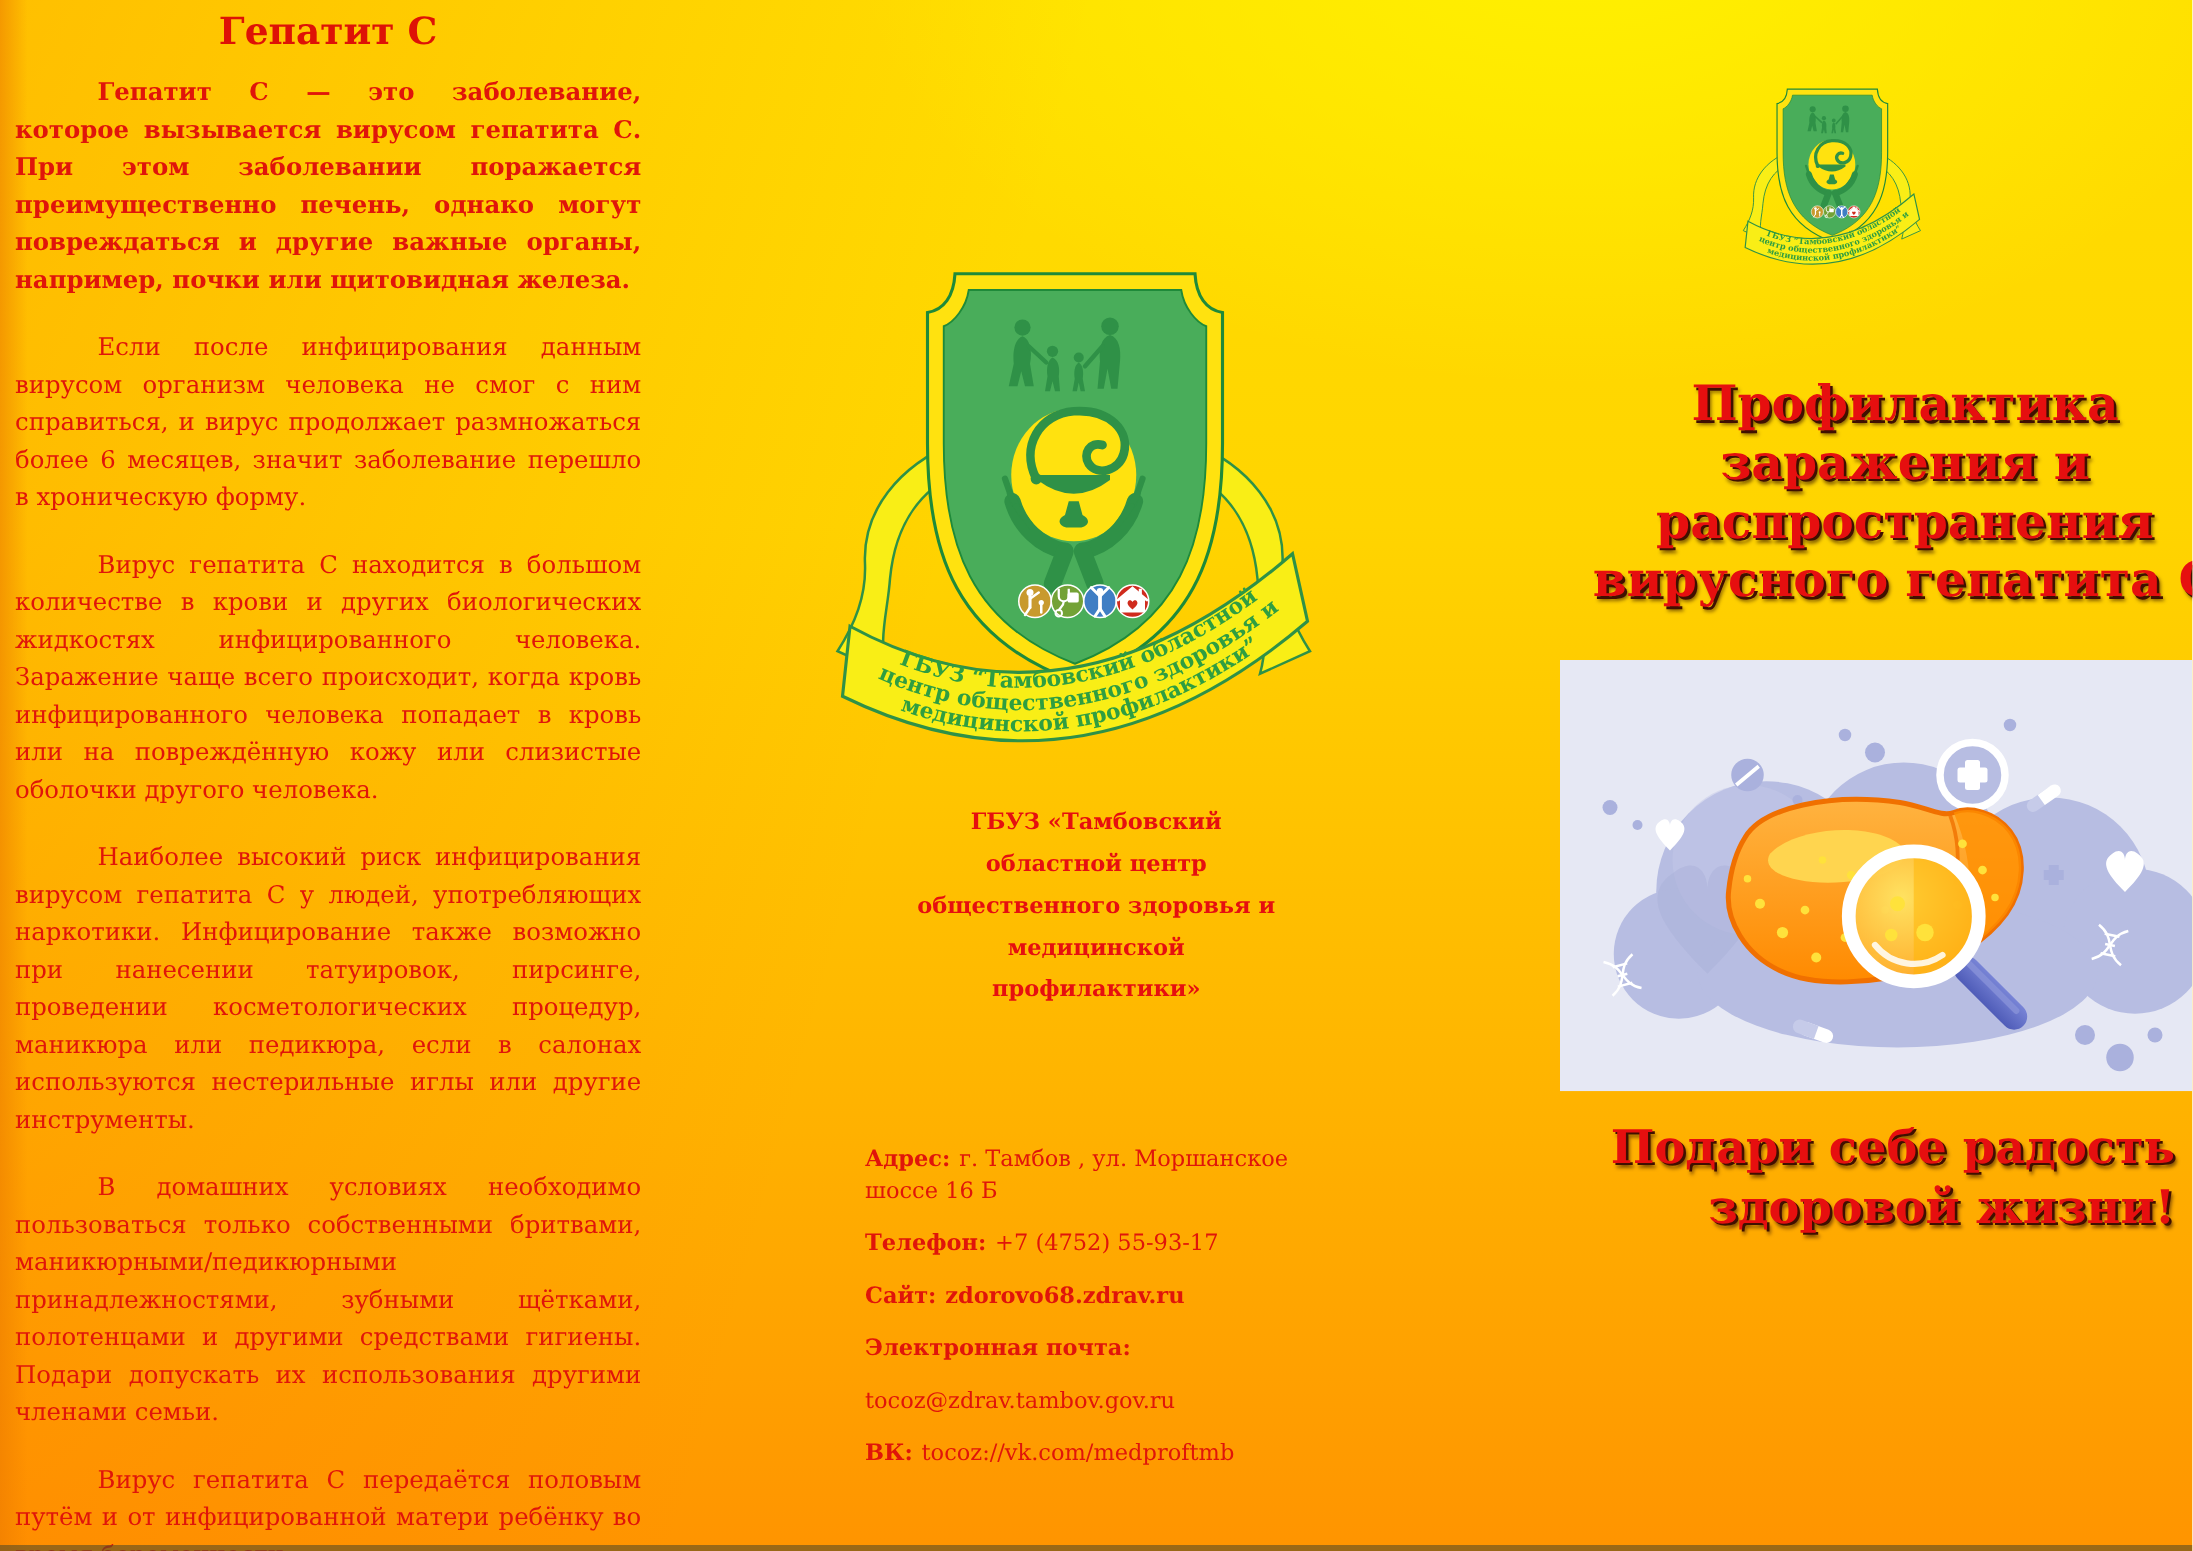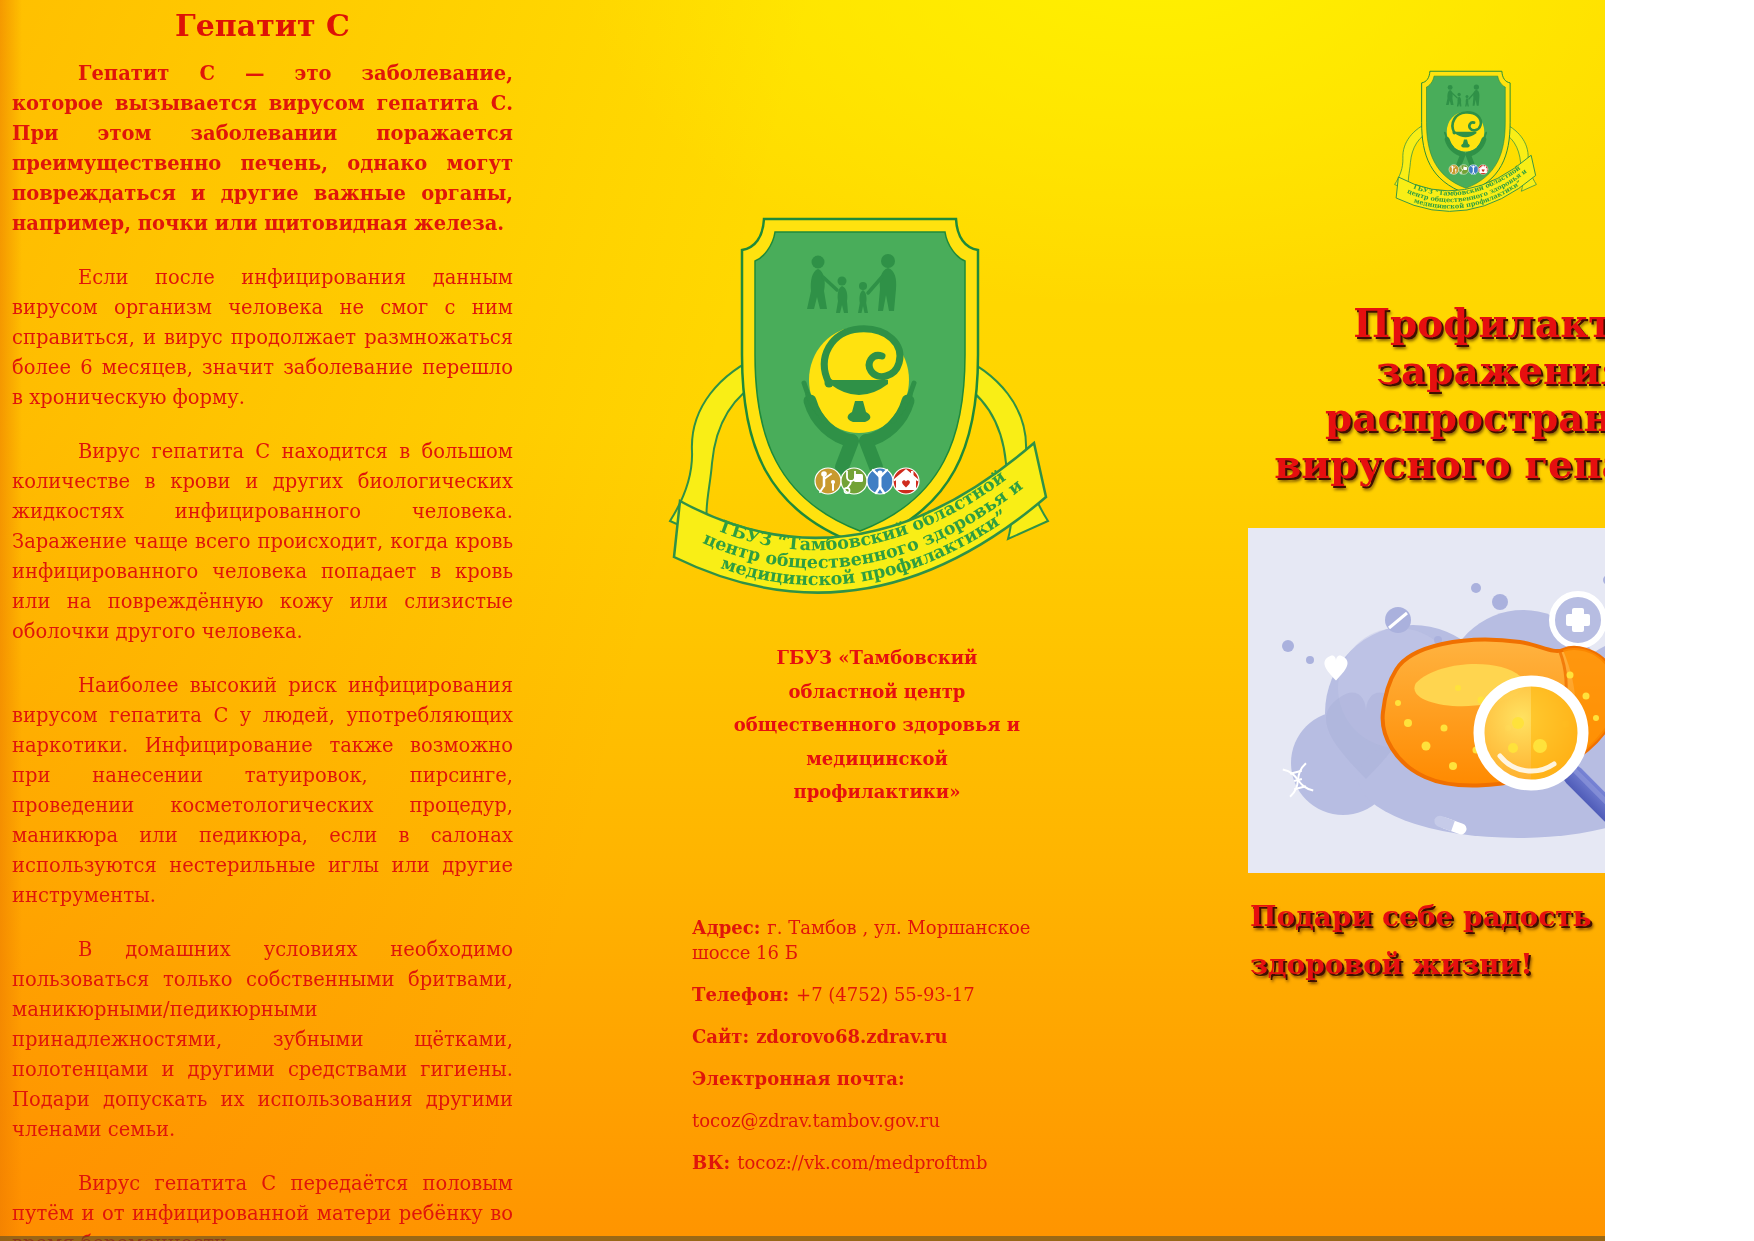--- a/index.html
+++ b/index.html
@@ -1,17 +1,17 @@
 <!DOCTYPE html>
 <html lang="ru"><head>
 <meta charset="utf-8">
 <style>
   html,body{margin:0;padding:0;}
   body{width:1754px;height:1241px;overflow:hidden;font-family:"DejaVu Serif",serif;}
-  .page{position:relative;width:1605px;height:1241px;overflow:hidden;
+  .page{position:relative;width:1754px;height:1241px;overflow:hidden;
     background:
       linear-gradient(to right, rgba(236,122,0,.55) 0px, rgba(236,122,0,0) 22px),
       linear-gradient(105deg, rgba(255,110,0,.28) 0%, rgba(255,110,0,0) 42%),
       radial-gradient(ellipse 980px 640px at 72% -6%, #fff200 0%, rgba(255,242,0,0) 60%),
       linear-gradient(to bottom, #ffdf00 0%, #ffd400 34%, #ffb400 70%, #ff9400 100%);
   }
   .bottom-edge{position:absolute;left:0;right:0;bottom:0;height:5px;background:rgba(92,78,36,.62);}
 
   
   .left-text{position:absolute;left:12px;top:8px;width:501px;color:#e0150a;}
@@ -29,22 +29,22 @@
   .contacts .row{margin:0 0 17px 0;}
   .contacts .lbl{font-weight:700;margin-right:7px;}
   .contacts .lbl:empty{display:none;margin:0;}
   .contacts .val.bold{font-weight:700;}
 
   
   .right-title{position:absolute;left:1240px;top:300px;width:500px;text-align:center;
     color:#e60f0f;font-size:39px;font-weight:700;line-height:47px;
     text-shadow:2px 2px 0 #401000, 3px 4px 3px rgba(40,10,0,.55);margin-left:34px;}
   .illustration{position:absolute;left:1248px;top:528px;width:506px;height:345px;}
-  .slogan{position:absolute;left:1250px;top:893px;width:490px;text-align:left;
-    color:#e60f0f;font-size:28px;font-weight:700;line-height:48px;
+  .slogan{position:absolute;left:1250px;top:893px;width:490px;text-align:right;
+    color:#e60f0f;font-size:37px;font-weight:700;line-height:48px;
     text-shadow:2px 2px 0 #401000, 3px 4px 3px rgba(40,10,0,.55);}
 </style>
 </head>
 <body>
 
 <svg width="0" height="0" style="position:absolute" aria-hidden="true">
   <defs>
     <path id="bpath1" d="M 26,314 Q 192,398 364,256"></path>
     <path id="bpath2" d="M 22,331 Q 194,417 370,273"></path>
     <path id="bpath3" d="M 18,348 Q 196,434 374,290"></path>

